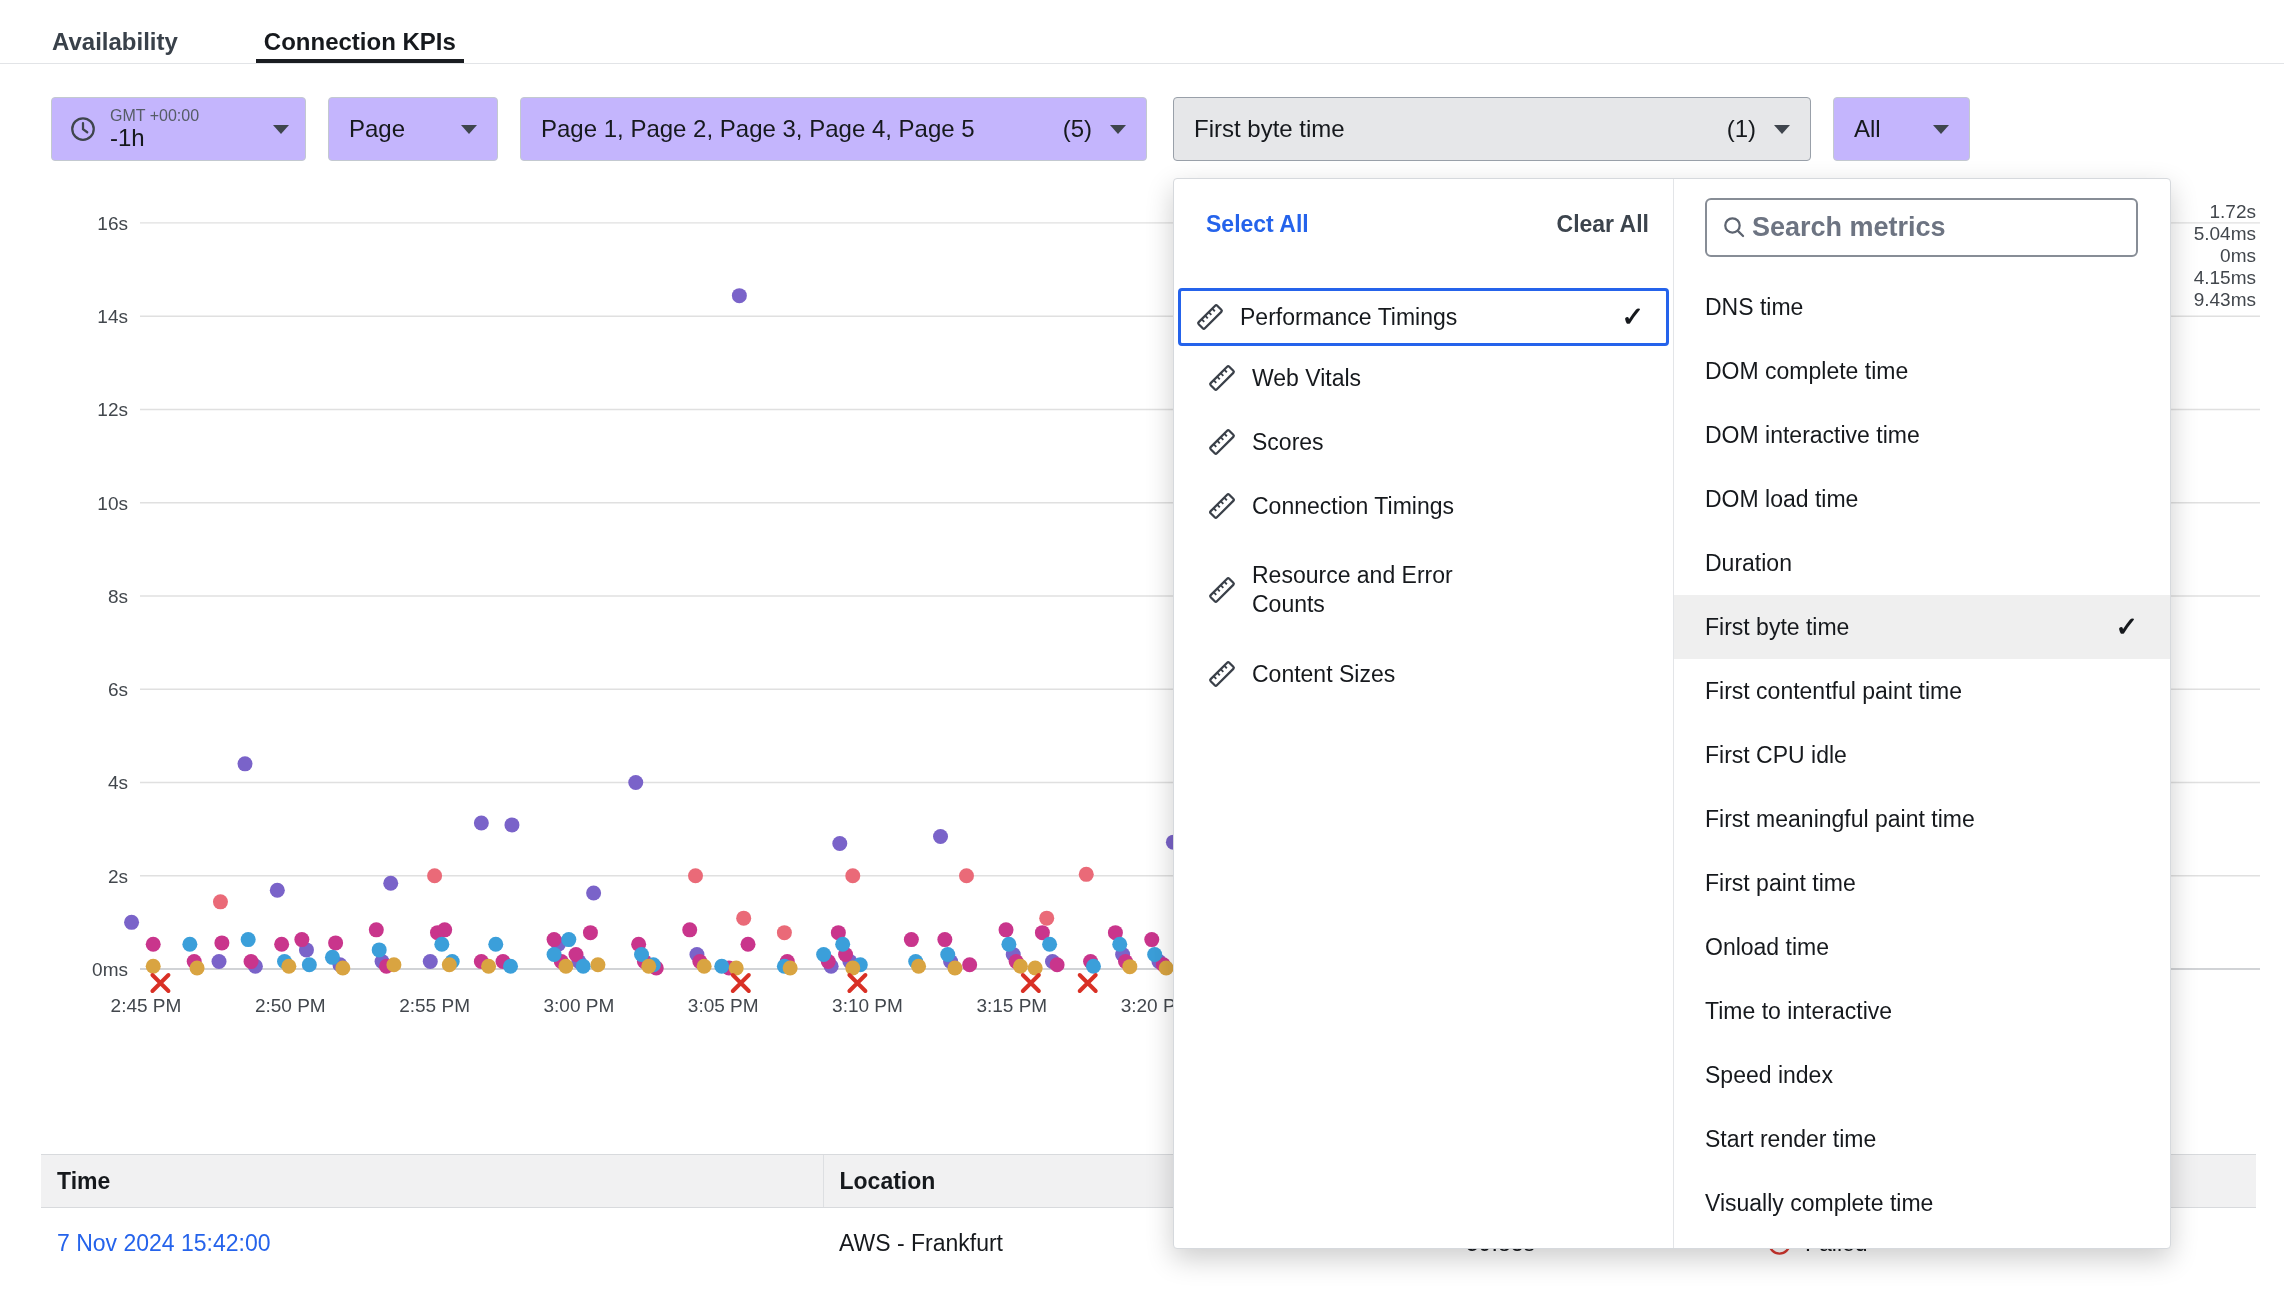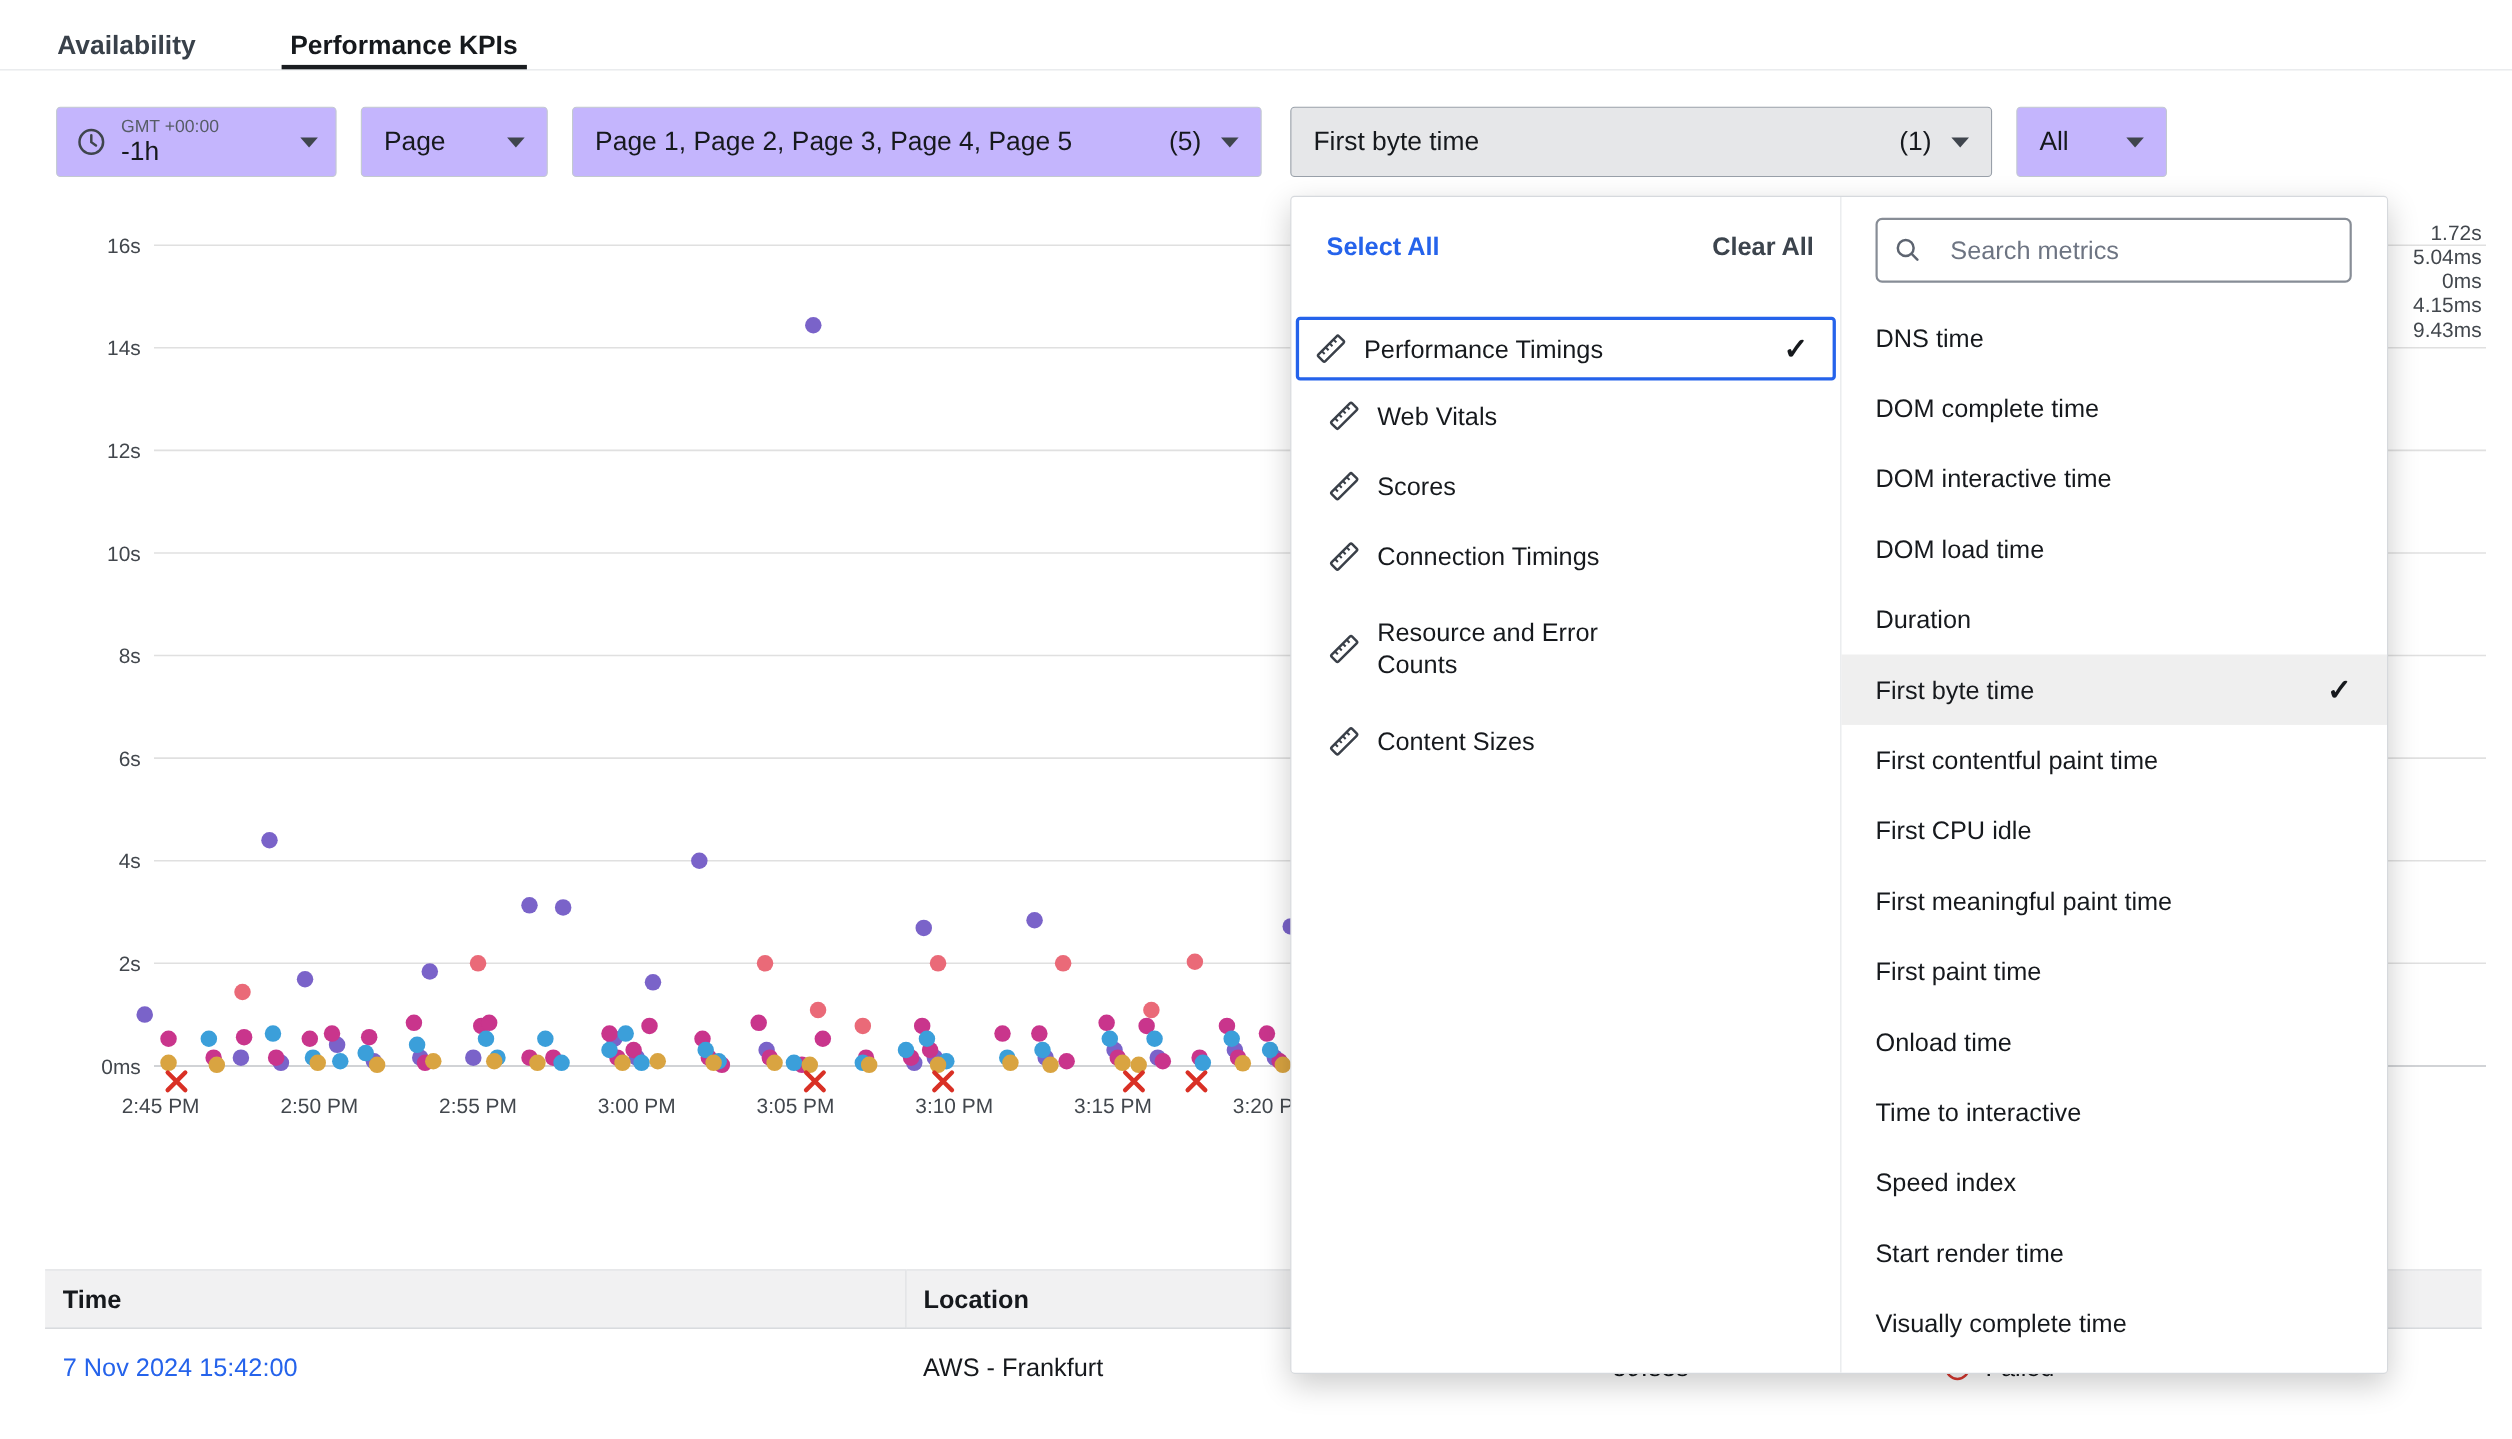--- a/index.html
+++ b/index.html
@@ -86,22 +86,22 @@
     margin-left: 15px; font-size: 23px; color: #16191d; max-width: 240px; line-height: 1.25;
   }
   .cat-check { margin-left: auto; font-size: 27px; font-weight: 700; color: #16191d; }
   .pane-right { flex: 1; display: flex; flex-direction: column; }
   .search-wrap {
     margin: 19px 32px 0 31px; height: 59px; flex: none;
     border: 2px solid #878d96; border-radius: 6px;
     display: flex; align-items: center; padding: 0 14px; background: #fff;
   }
   .search-wrap input {
-    border: none; outline: none; flex: 1; margin-left: 25px;
-    font-size: 23px; color: #16191d; font-family: "Liberation Sans", sans-serif;
+    border: none; outline: none; flex: 1; margin-left: 4px;
+    font-size: 27px; color: #16191d; font-family: "Liberation Sans", sans-serif; font-weight: bold;
   }
   .search-wrap input::placeholder { color: #6d7482; }
   .metric-list { margin-top: 18px; }
   .metric-row {
     height: 64px; display: flex; align-items: center;
     padding: 0 32px 0 31px; font-size: 23px; color: #16191d; cursor: pointer;
   }
   .metric-row.selected { background: #efefef; }
   .metric-row .check { margin-left: auto; font-size: 27px; font-weight: 700; }
 
@@ -124,21 +124,21 @@
   .c1 { width: 782px; } .c2 { width: 627px; } .c3 { width: 300px; } .c4 { width: auto; }
 </style>
 </head>
 <body>
 
 <div class="tabs-bar">
   <div class="tab">
       <span>Availability</span>
     </div>
   <div class="tab active">
-      <span>Performance KPIs</span>
+      <span>Connection KPIs</span>
     </div>
 </div>
 
 <div class="toolbar">
   <div class="tb-btn time-btn">
     <svg class="cat-icon" width="30" height="30" viewBox="0 0 24 24">
       <circle cx="12" cy="12" r="8.6" fill="none" stroke="#3f454d" stroke-width="1.8"></circle>
       <path d="M12 7.2v5l3.4 2.4" fill="none" stroke="#3f454d" stroke-width="1.8" stroke-linecap="round"></path>
     </svg>
     <span class="time-texts">

